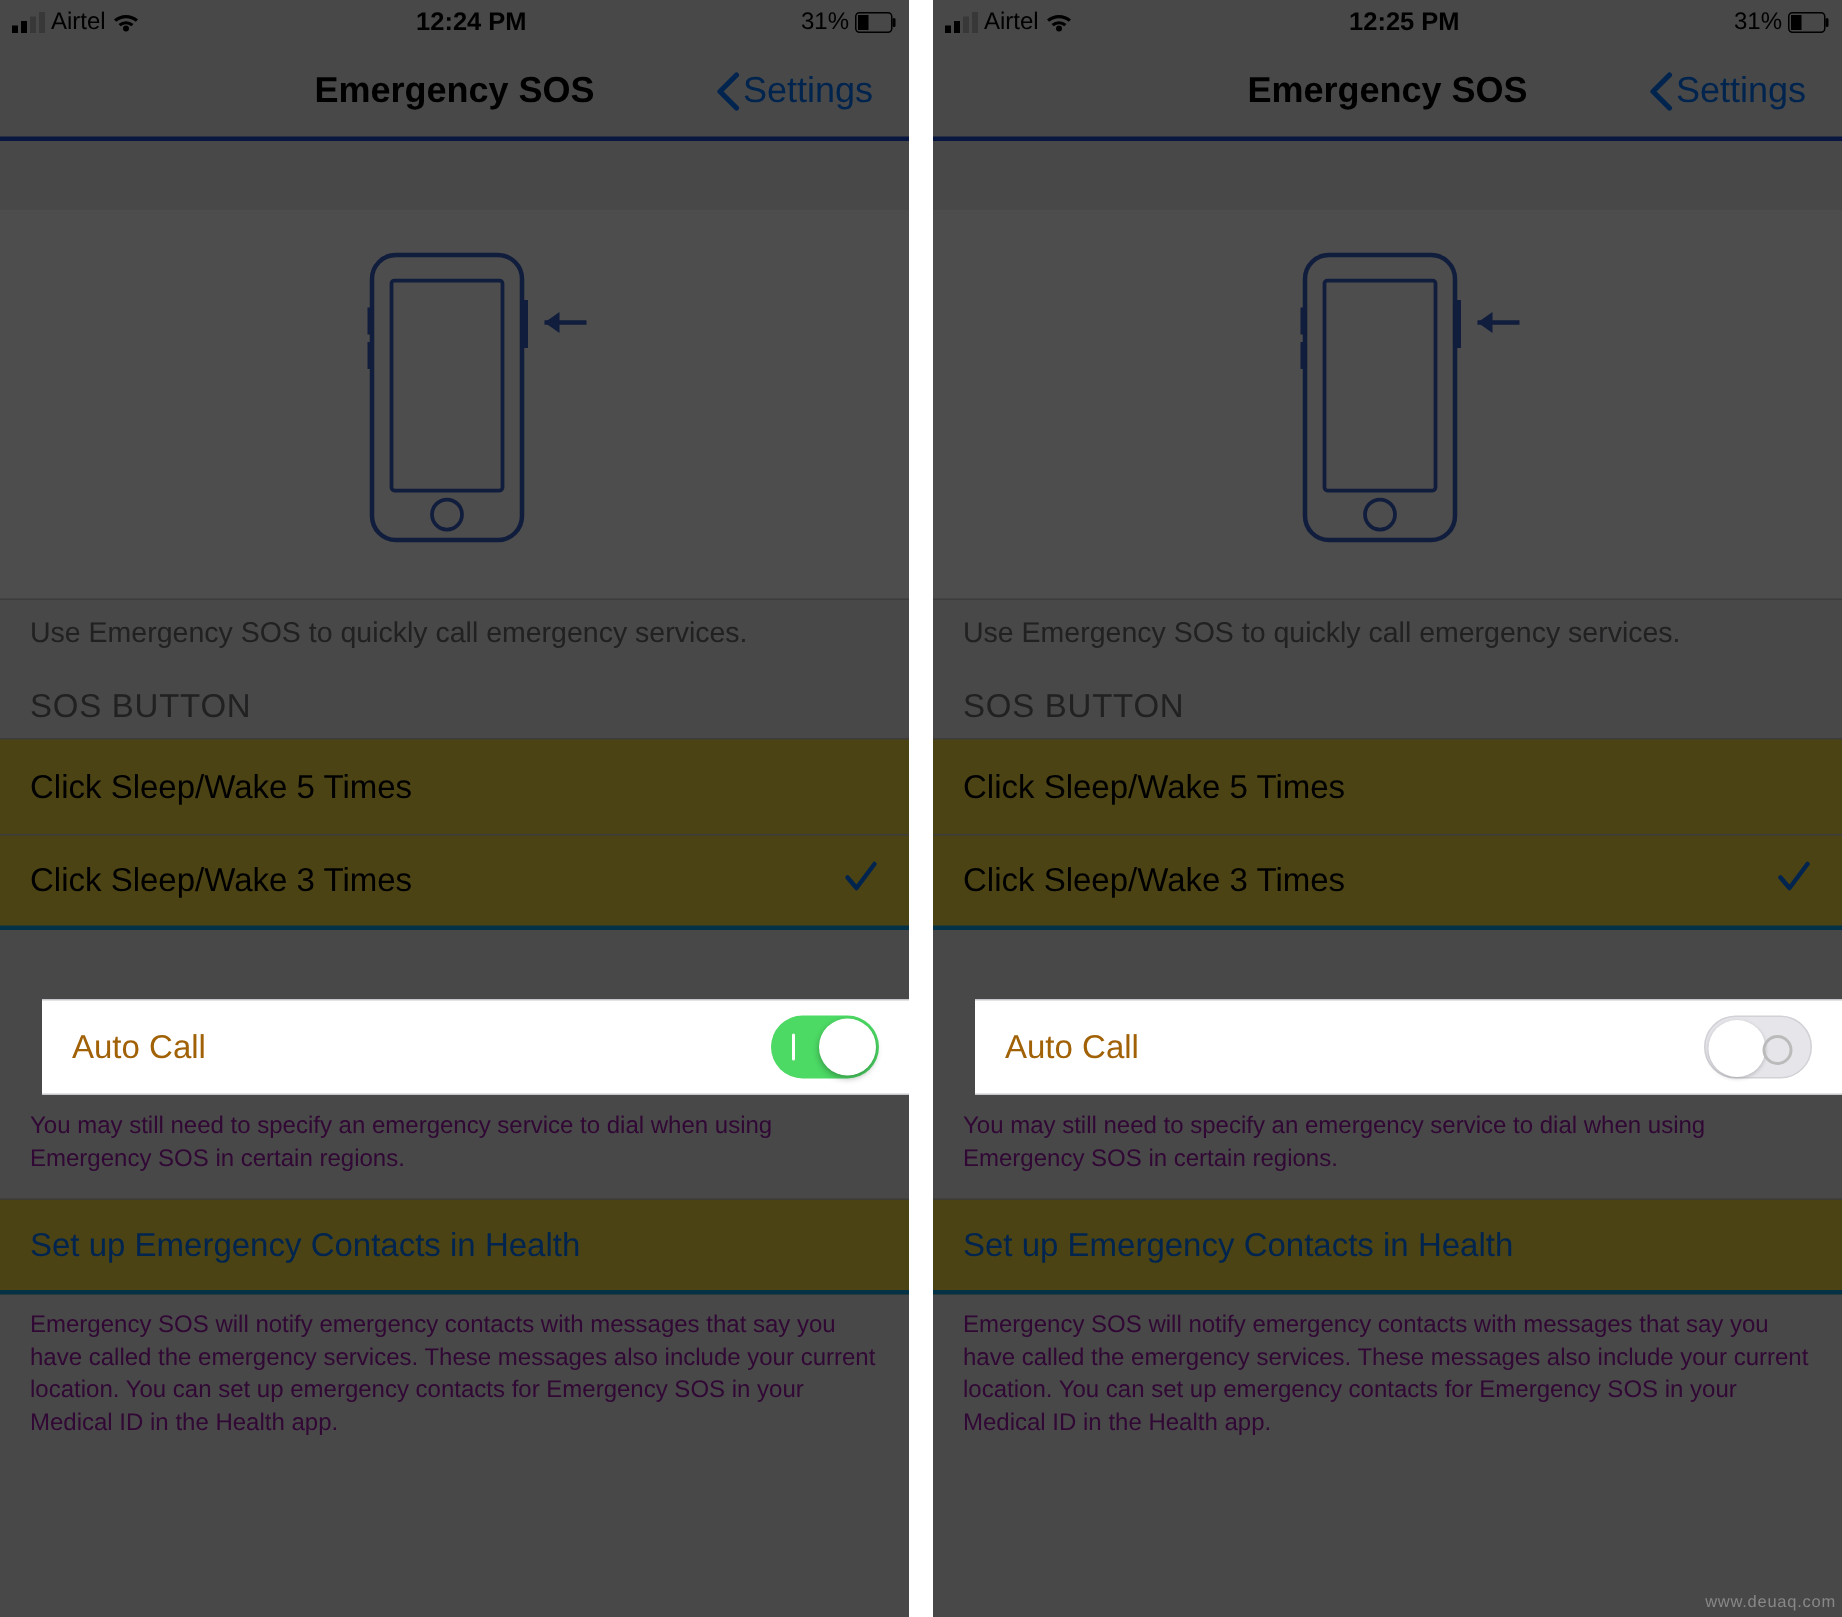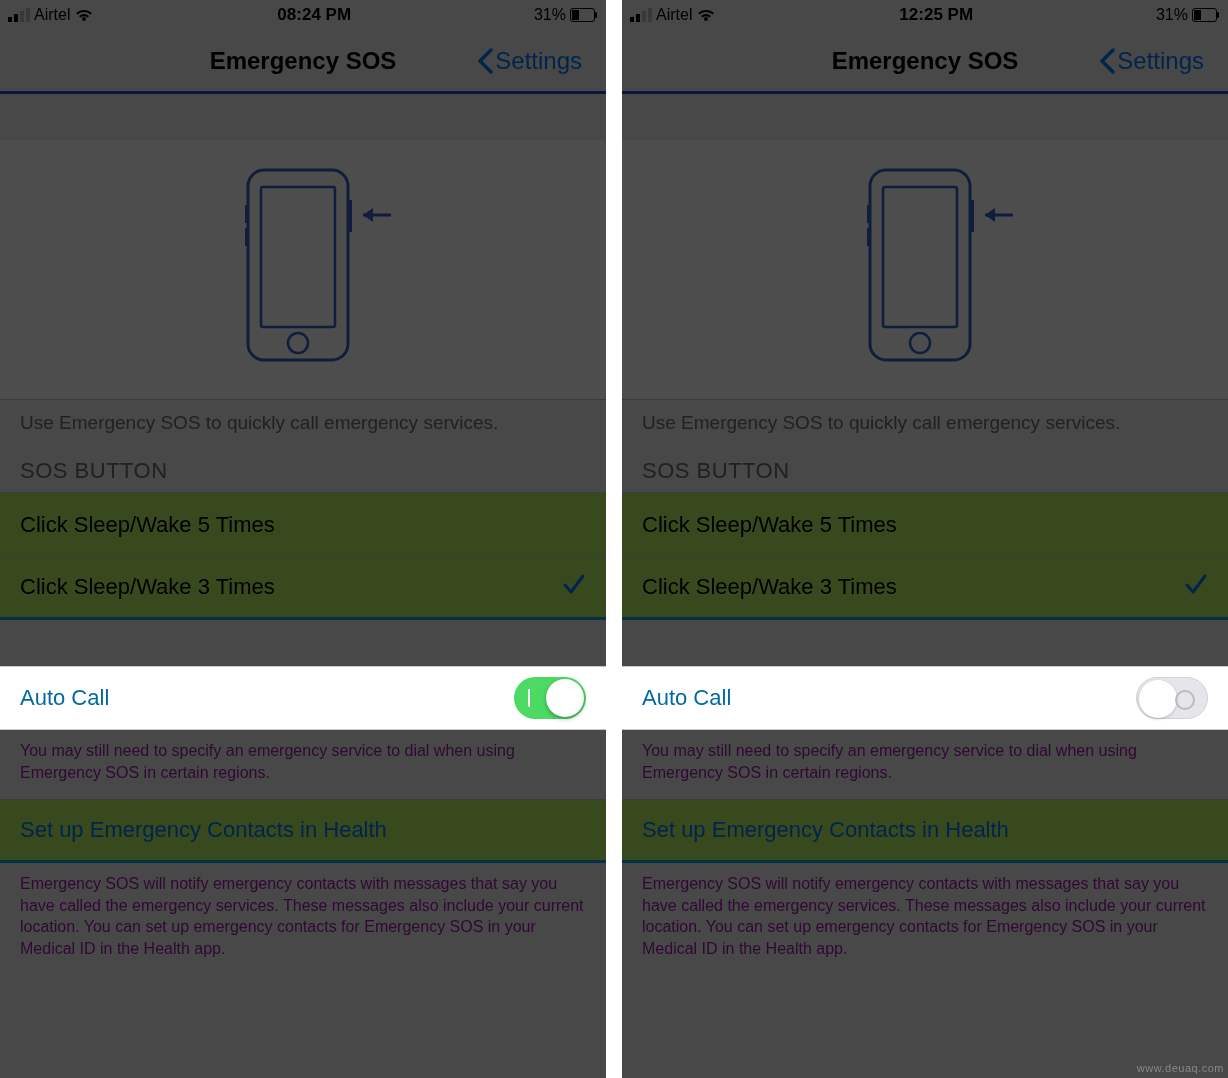--- a/index.html
+++ b/index.html
@@ -46,41 +46,41 @@
 
   
   .table-caption {
     padding: 12px 20px 6px; color: #6d6d72; font-size: 19px;
   }
   .section-header {
     padding: 18px 20px 8px; color: #6d6d72; font-size: 22px; letter-spacing: 0.5px;
   }
 
   
-  .row-group { background:#bef264; }
+  .row-group { background:#fde047; }
   .row {
     display: flex; align-items: center; justify-content: space-between;
     min-height: 64px; padding: 0 20px; font-size: 22px; color: #000;
     border-top: 1px solid #c8c7cc;
   }
   .row:last-child { border-bottom: 3px solid #0ea5e9; }
   .check { color: #007aff; }
 
   .link-row { color: #007aff; }
 
   .footer-text {
     padding: 10px 20px 16px; color: #a21caf; font-size: 16px; line-height: 1.35;
   }
 
   
   .auto-call-row {
     position: relative; z-index: 5; background: #fff;
     border-top: 1px solid #c8c7cc; border-bottom: 1px solid #c8c7cc;
     display: flex; align-items: center; justify-content: space-between;
-    min-height: 64px; padding: 0 20px; font-size: 22px; color:#0369a1;
+    min-height: 64px; padding: 0 20px; font-size: 22px; color:#a16207;margin-left:28px;
   }
 
   
   .toggle {
     width: 72px; height: 42px; border-radius: 21px; position: relative;
   }
   .toggle .knob {
     width: 38px; height: 38px; border-radius: 50%; background: #fff;
     position: absolute; top: 2px; box-shadow: 0 2px 4px rgba(0,0,0,0.3);
   }
@@ -118,21 +118,21 @@
               <span></span>
               <span></span>
             </span>
           <span class="carrier">Airtel</span>
           <span class="wifi">
             <svg width="20" height="14" viewBox="0 0 20 14">
                 <path d="M10 13a2 2 0 100-4 2 2 0 000 4zm-5-5a8 8 0 0110 0l-1.5 1.5a6 6 0 00-7 0L5 8zm-3-3a12 12 0 0116 0l-1.5 1.5a10 10 0 00-13 0L2 5z" fill="#000"></path>
               </svg>
           </span>
         </div>
-        <div class="time">08:24 PM</div>
+        <div class="time">12:24 PM</div>
         <div class="sb-right">
           <span>31%</span>
           <span class="battery">
             <svg width="28" height="14" viewBox="0 0 28 14">
                 <rect x="0.5" y="0.5" width="24" height="13" rx="2.5" fill="none" stroke="#000"></rect>
                 <rect x="2" y="2" width="7" height="10" fill="#000"></rect>
                 <rect x="25" y="4" width="2" height="6" rx="1" fill="#000"></rect>
               </svg>
           </span>
         </div>

